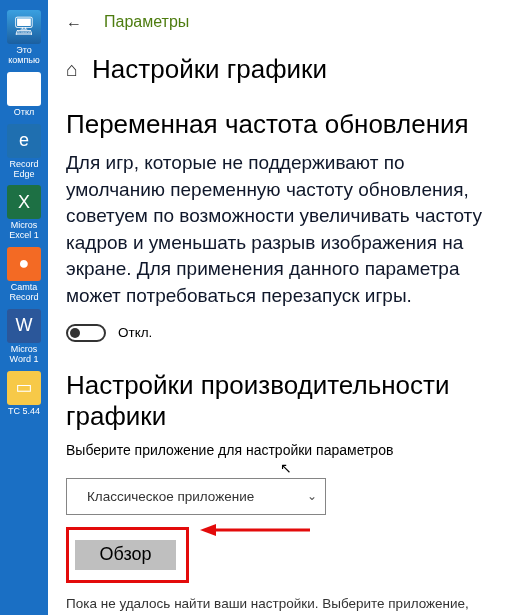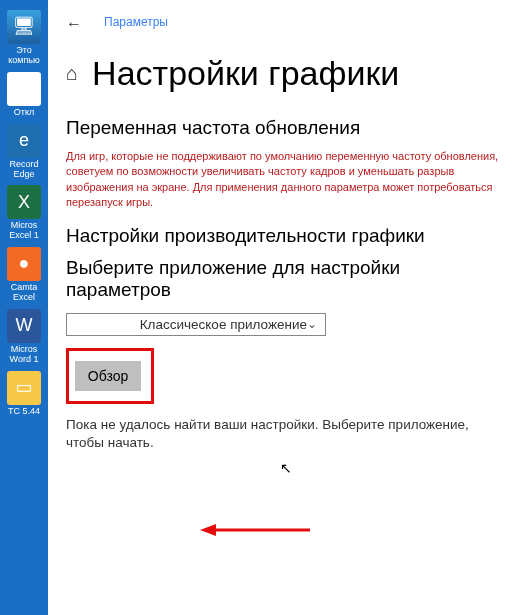--- a/index.html
+++ b/index.html
@@ -67,46 +67,46 @@
     align-items: center;
     gap: 22px;
     height: 28px;
   }
   .back-arrow {
     font-size: 16px;
     color: #333;
     cursor: pointer;
   }
   .app-title {
-    font-size: 12px;
-    color: #3b82f6;
+    font-size: 16px;
+    color: #4d7c0f;
   }
   .page-header {
     display: flex;
     align-items: center;
     gap: 14px;
     margin-top: 18px;
     margin-bottom: 24px;
   }
   .home-icon {
     font-size: 20px;
     color: #333;
   }
   .page-title {
-    font-size: 34px;
+    font-size: 26px;
     font-weight: 400;
   }
   .section-title {
-    font-size: 19px;
+    font-size: 26px;
     font-weight: 400;
     margin-bottom: 10px;
   }
   .section-desc {
-    font-size: 11px;
-    color: #b91c1c;
+    font-size: 19px;
+    color: #0f172a;
     line-height: 1.4;
     margin-bottom: 14px;
   }
   .toggle-row {
     display: flex;
     align-items: center;
     gap: 12px;
     margin-bottom: 28px;
   }
   .toggle {
@@ -123,55 +123,55 @@
     height: 10px;
     background: #333;
     border-radius: 50%;
     left: 2px;
     top: 2px;
   }
   .toggle-label {
     font-size: 13.5px;
   }
   .field-label {
-    font-size: 19px;
-    margin-bottom: 12px;
+    font-size: 14px;
+    margin-bottom: 20px;
   }
   .dropdown {
     display: flex;
     align-items: center;
-    justify-content: flex-end;
+    justify-content: space-between;
     border: 1.5px solid #858585;
     background: #fff;
-    height: 23px;
+    height: 37px;
     width: 260px;
-    padding: 0 8px 0 26px;
+    padding: 0 8px 0 20px;
     font-size: 13.5px;
     color: #333;
     margin-bottom: 12px;
   }
   .chev {
     font-size: 12px;
     color: #555;
   }
   .highlight-box {
     border: 3px solid #e30b0b;
     padding: 10px 10px 10px 6px;
     display: inline-block;
     margin-bottom: 12px;
   }
   .browse-btn {
     display: inline-flex;
     align-items: center;
     justify-content: center;
     height: 30px;
-    width: 66px;
+    width: 101px;
     background: #bfbfbf;
     color: #000;
-    font-size: 14px;
+    font-size: 18px;
     border: none;
   }
   .arrow-annot {
     position: absolute;
     left: 200px;
     top: 521px;
     width: 110px;
     height: 18px;
     pointer-events: none;
   }
@@ -208,21 +208,21 @@
 Edge</div>
   </div>
   <div class="desktop-icon">
     <div class="img d-excel">X</div>
     <div>Micros
 Excel 1</div>
   </div>
   <div class="desktop-icon">
     <div class="img d-camt">●</div>
     <div>Camta
-Excel</div>
+Record</div>
   </div>
   <div class="desktop-icon">
     <div class="img d-word">W</div>
     <div>Micros
 Word 1</div>
   </div>
   <div class="desktop-icon">
     <div class="img d-tc">▭</div>
     <div>TC 5.44</div>
   </div>
@@ -235,20 +235,26 @@
     <span class="app-title">Параметры</span>
   </div>
 
   <div class="page-header">
     <span class="home-icon">⌂</span>
     <h1 class="page-title">Настройки графики</h1>
   </div>
 
   <h2 class="section-title">Переменная частота обновления</h2>
   <p class="section-desc">Для игр, которые не поддерживают по умолчанию переменную частоту обновления, советуем по возможности увеличивать частоту кадров и уменьшать разрыв изображения на экране. Для применения данного параметра может потребоваться перезапуск игры.</p>
+  <div class="toggle-row">
+    <div class="toggle">
+      <div class="toggle-knob"></div>
+    </div>
+    <span class="toggle-label">Откл.</span>
+  </div>
 
   <h2 class="section-title">Настройки производительности графики</h2>
 
   <div class="field-label">Выберите приложение для настройки параметров</div>
   <div class="dropdown">
     <span>Классическое приложение</span>
     <span class="chev">⌄</span>
   </div>
 
   <div class="highlight-box">

